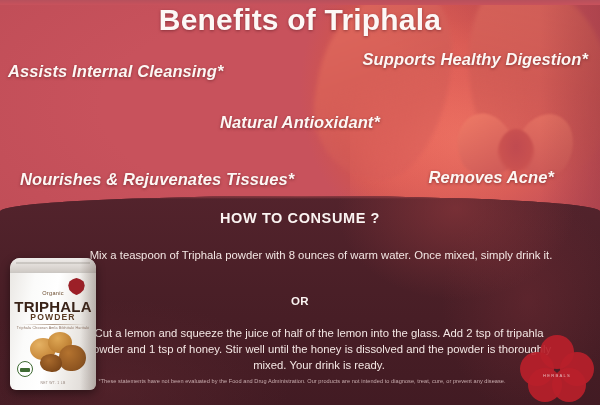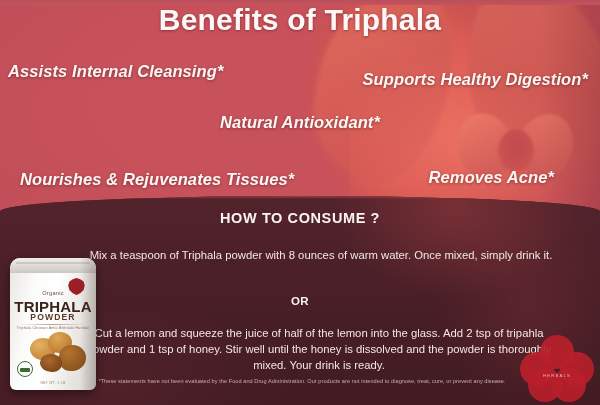--- a/index.html
+++ b/index.html
@@ -85,21 +85,21 @@
   .benefit{
     position:absolute;
     color:#fdf7f4;
     font-style:italic;font-weight:bold;
     font-size:16.5px;
     letter-spacing:.1px;
     white-space:nowrap;
     text-shadow:0 1px 3px rgba(92,28,34,.6);
   }
   .b0{left:8px;top:62px;}
-  .b1{right:12px;top:70px;}
+  .b1{right:12px;top:50px;}
   .b2{left:0;right:0;top:113px;text-align:center;}
   .b3{left:20px;top:170px;}
   .b4{right:46px;top:168px;}
 
   
   .lower{
     position:absolute;left:0;top:196px;width:600px;height:209px;
     background:#4d2029;
     border-radius:52% 52% 0 0 / 16px 16px 0 0;
     overflow:hidden;

